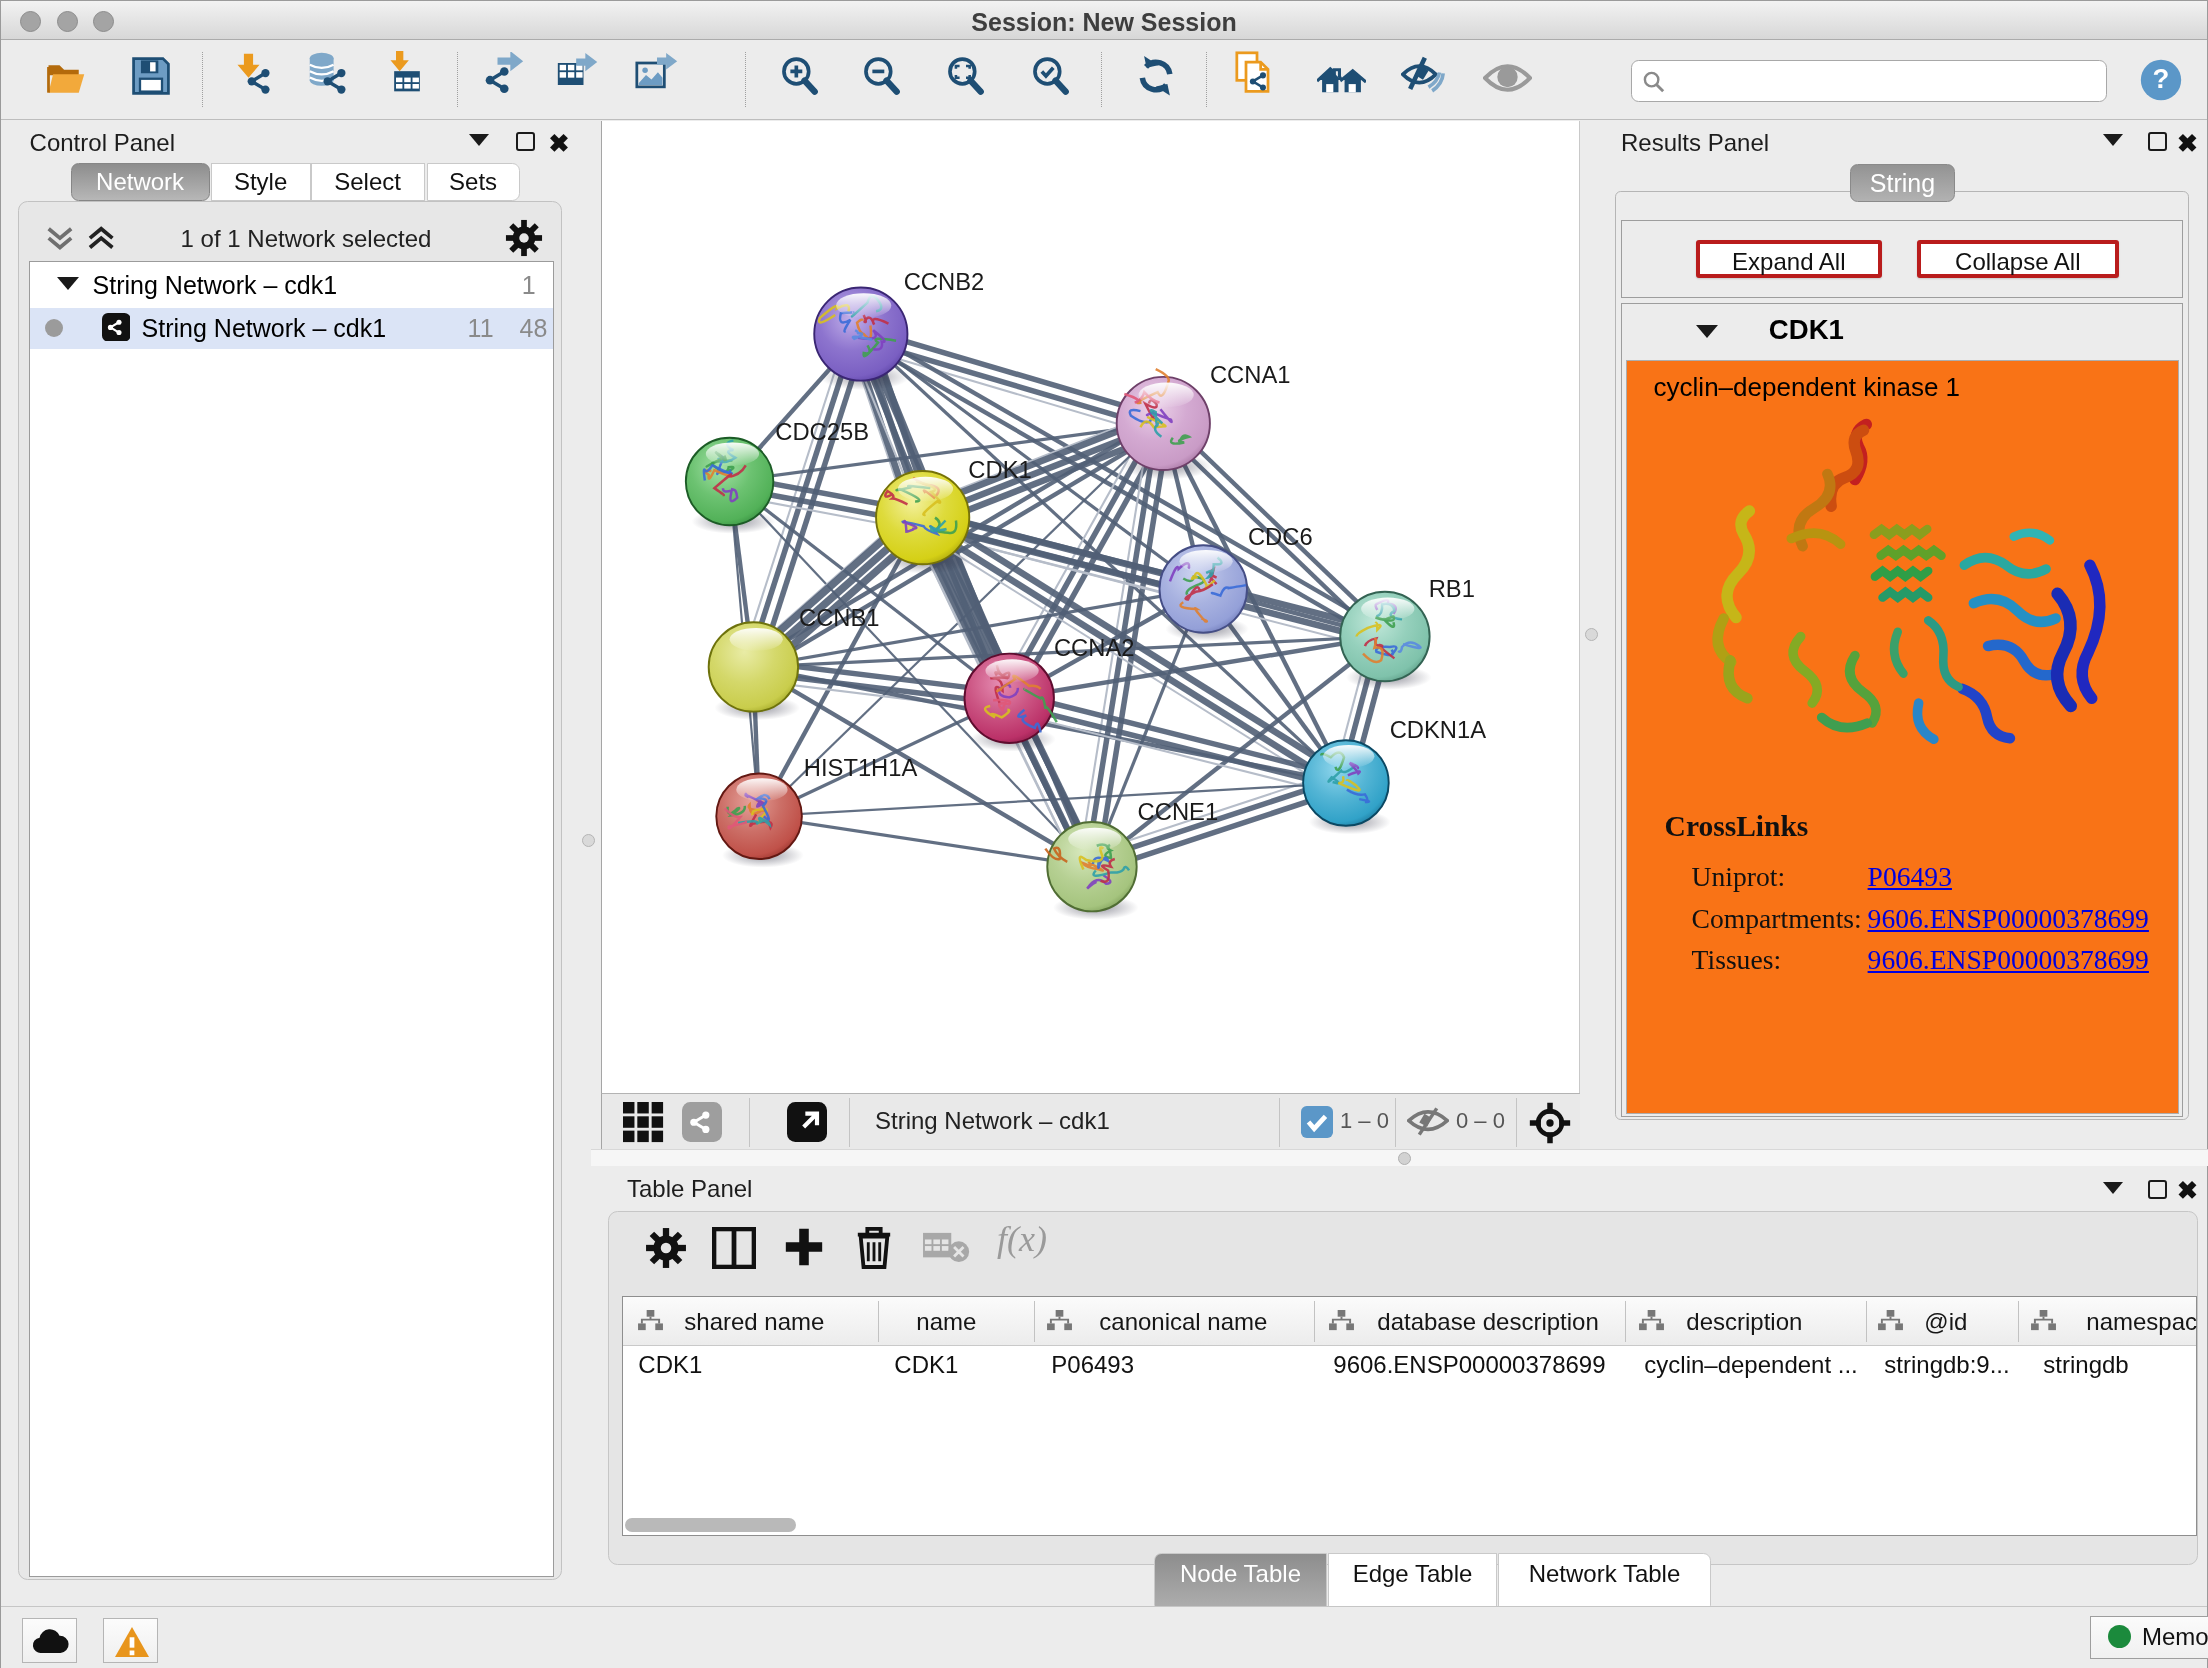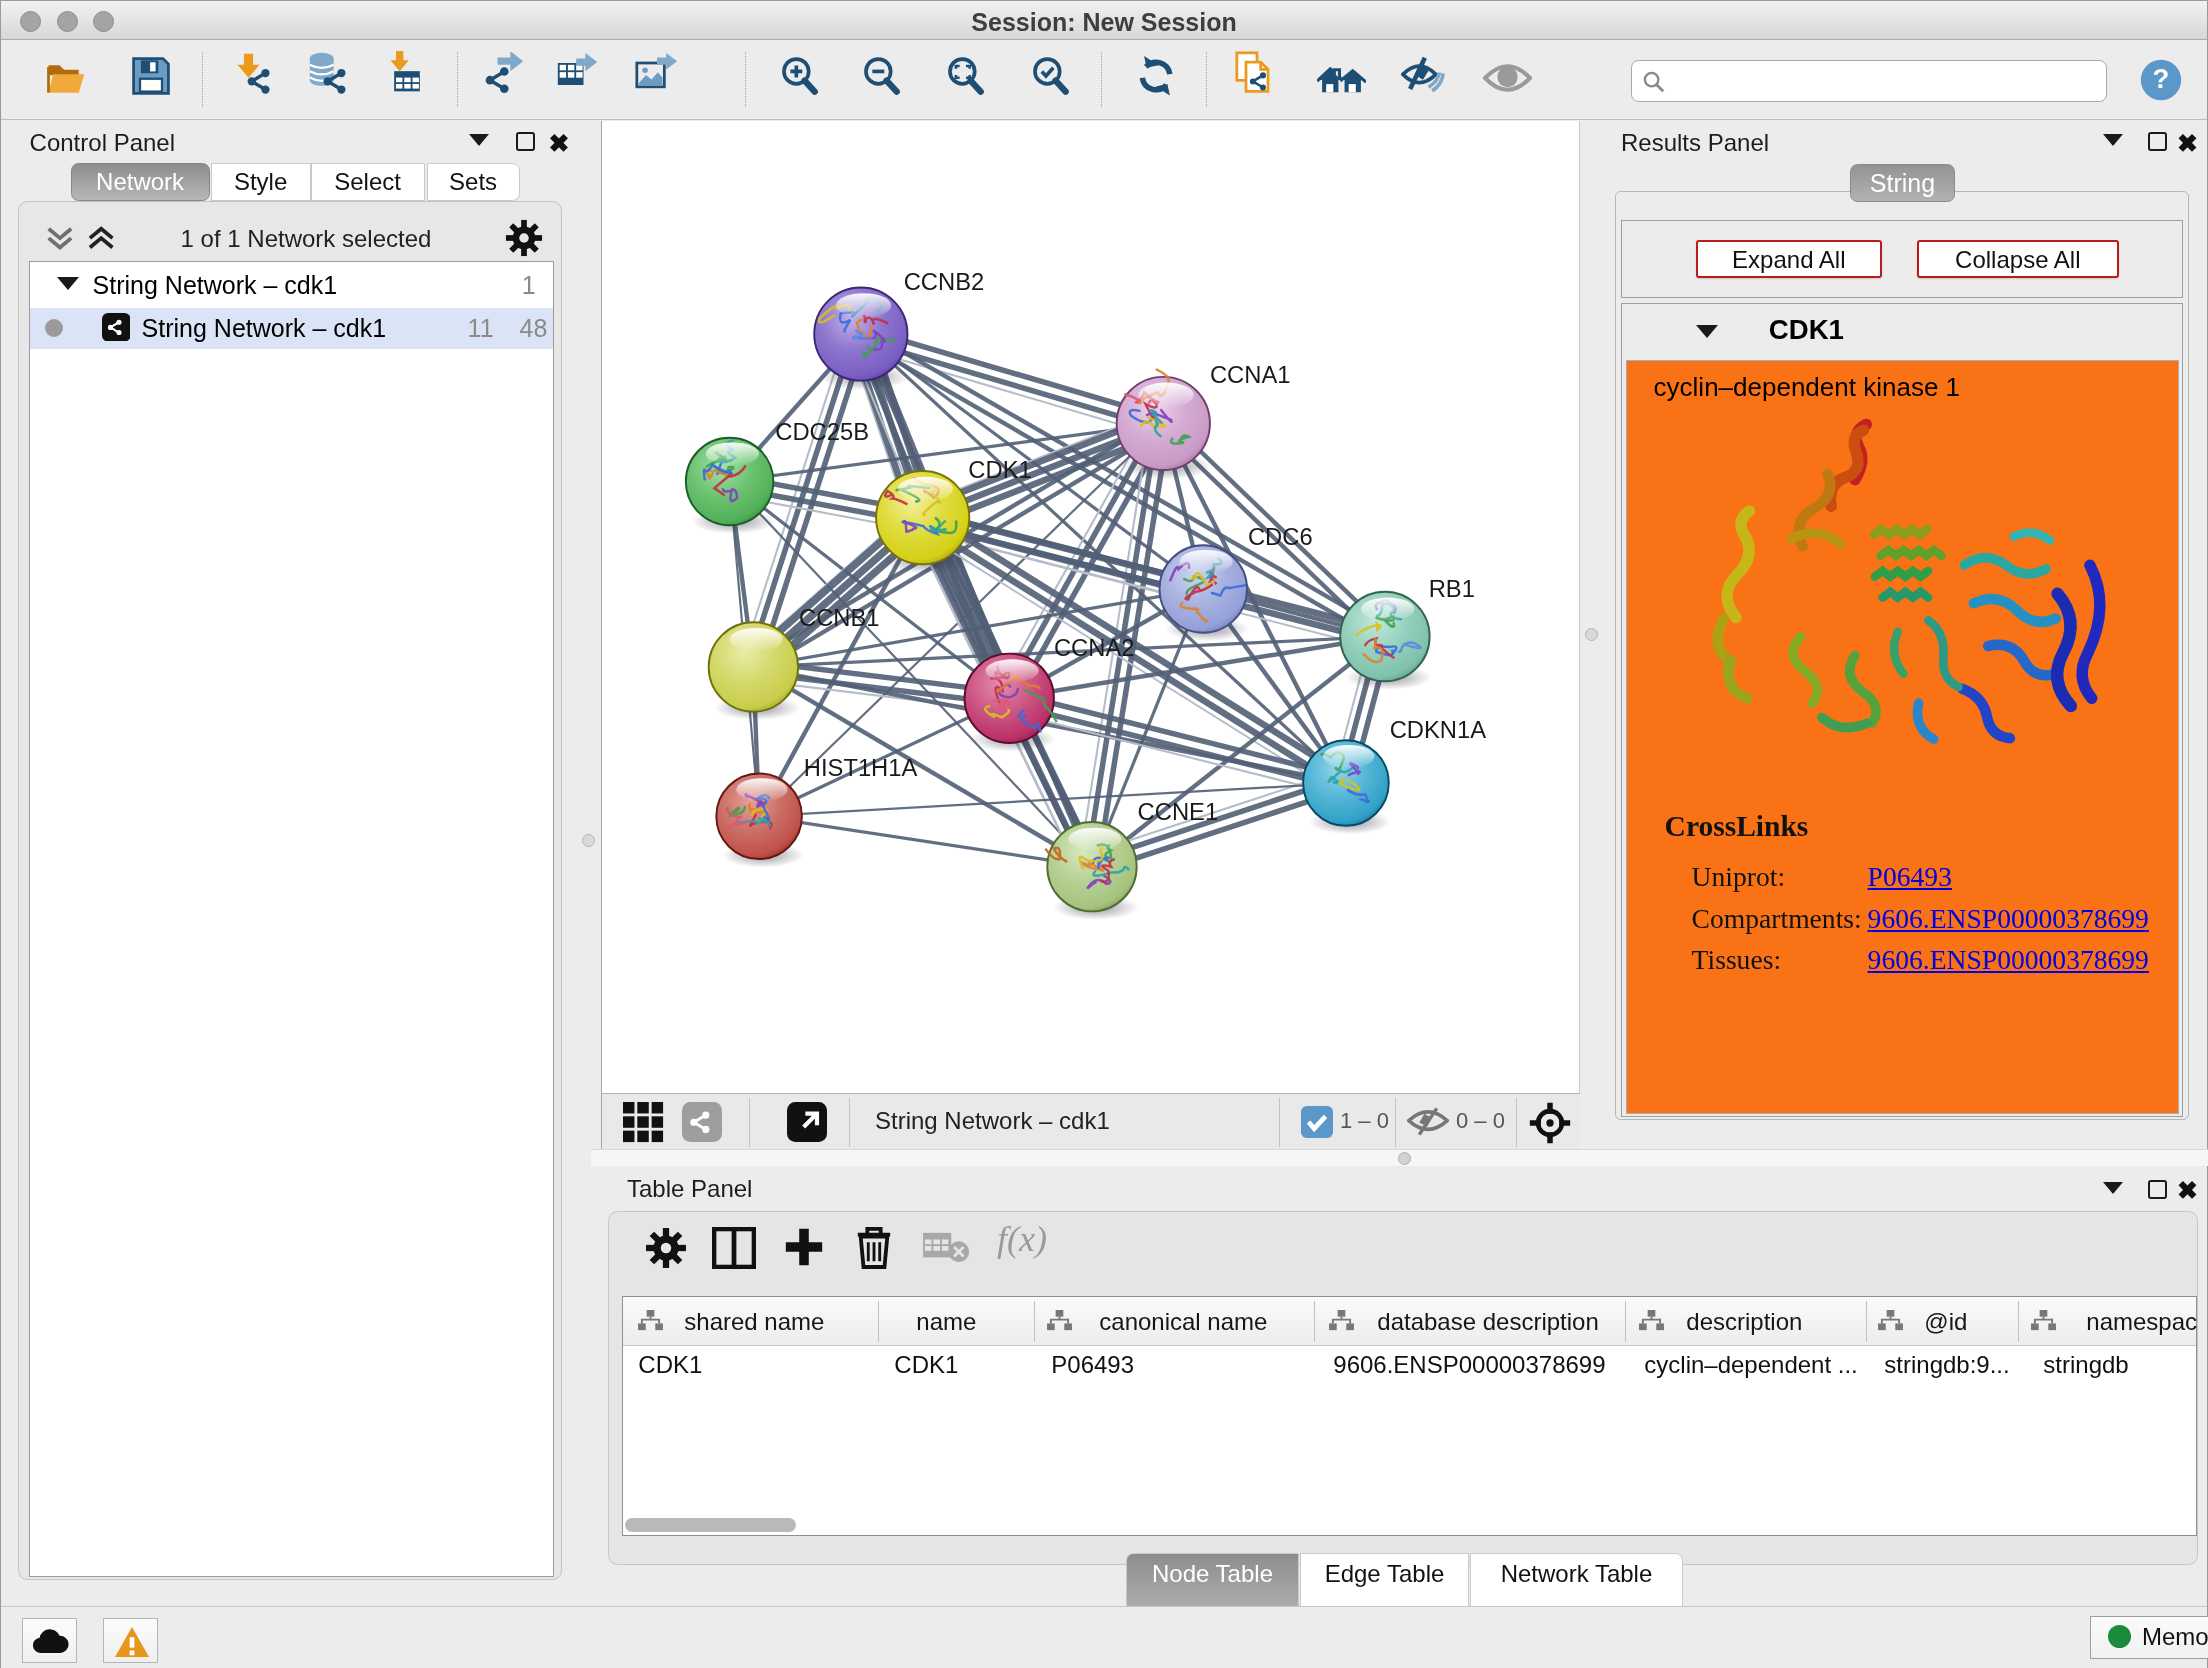--- a/index.html
+++ b/index.html
@@ -30,38 +30,38 @@
 #netbar { position:absolute; left:600px; top:1092px; width:979px; height:56px; background:#e9e9e9; border-top:1px solid #b3b3b3; border-left:1px solid #a5a5a5; font-size:24px; color:#222; }
 .nbsep { position:absolute; top:3.8px; height:49px; border-left:1px solid #c4c4c4; }
 #hsplit { position:absolute; left:590px; top:1148px; width:1619px; height:17px; background:#f6f6f6; border-top:1px solid #d8d8d8; }
 #hsplit .knob { position:absolute; left:807px; top:1.9px; width:13.3px; height:13.3px; border-radius:50%; background:#d2d2d2; border:1px solid #b0b0b0; }
 .vknob { position:absolute; width:13.3px; height:13.3px; border-radius:50%; background:#d9d9d9; border:1px solid #b4b4b4; }
 
 #rp { position:absolute; left:1598px; top:120px; width:611px; height:1014px; }
 #rp-box { position:absolute; left:16px; top:70px; width:574px; height:929px; background:#ececec; border:1px solid #b5b5b5; border-radius:5.7px; }
 #stringtab { z-index:3; position:absolute; left:251px; top:43px; width:105px; height:38px; background:linear-gradient(#939393,#b2b2b2); border:1px solid #8a8a8a; border-radius:7.6px; color:#fff; font-size:25px; text-align:center; line-height:36px; }
 #rp-b1 { position:absolute; left:4.8px; top:27.6px; width:562px; height:78px; border:1px solid #9d9d9d; background:#ececec; }
-.rbtn { position:absolute; top:19px; height:38px; background:#fff; border:2px solid #b91c1c; border-radius:3px; font-size:24px; color:#111; text-align:center; line-height:36px; box-shadow:0 1px 1.9px rgba(0,0,0,0.15); }
+.rbtn { position:absolute; top:19px; height:38px; background:#fff; border:4px solid #b91c1c; border-radius:3px; font-size:24px; color:#111; text-align:center; line-height:36px; box-shadow:0 1px 1.9px rgba(0,0,0,0.15); }
 #rp-b2 { position:absolute; left:4.8px; top:111px; width:562px; height:814px; border:1px solid #9d9d9d; background:#ececec; }
 #rp-inner { position:absolute; left:3.8px; top:56px; width:553px; height:754px; border:1px solid #adadad; background:#f97316; }
 
 #xlinks { position:absolute; left:38px; top:449px; font-family:"Liberation Serif",serif; font-size:27.6px; color:#111; }
 #xlinks table td { padding:4.8px 0; font-size:27.6px; }
 #xlinks td.l { width:176px;margin-left:13px; }
 #xlinks a { color:#0000e0; }
 
 #tp { position:absolute; left:590px; top:1166px; width:1619px; height:443px; }
 #tp-box { position:absolute; left:17px; top:44px; width:1590px; height:354px; background:#e5e5e5; border:1px solid #c6c6c6; border-radius:9.5px; }
 #tp-table { position:absolute; left:13.3px; top:84px; width:1575px; height:240px; background:#fff; border:1px solid #8e8e8e; }
 #tp-thead { position:absolute; left:0; top:0; width:100%; height:49px; background:linear-gradient(#fbfbfb,#ececec); border-bottom:1px solid #c9c9c9; font-size:24px; color:#161616; }
 .th { position:absolute; top:10.5px; }
 .thsep { position:absolute; top:3.8px; height:41px; border-left:1px solid #c2c2c2; }
 #tp-row { position:absolute; left:0; top:49px; width:100%; height:40px; background:#fff; font-size:24px; color:#111; }
 #tp-scroll { position:absolute; left:1.9px; bottom:2.9px; width:171px; height:14.3px; background:#b9b9b9; border-radius:7.6px; }
-.btab { position:absolute; top:0; height:60px; background:#fff; border:1px solid #c9c9c9; font-size:24px; color:#111; text-align:center; line-height:40px; }
+.btab { position:absolute; top:0; height:60px; background:#fff; border:1px solid #c9c9c9; font-size:24px; color:#111; text-align:center; line-height:40px;margin-left:28px; }
 #statusbar { position:absolute; left:0; top:1605px; width:100%; height:63px; background:#ececec; border-top:1px solid #c6c6c6; }
 .sbtn { position:absolute; top:10.5px; width:55px; height:45px; background:linear-gradient(#fcfcfc,#efefef); border:1px solid #b5b5b5; }
 #membtn { position:absolute; left:2048px; top:8.6px; width:143px; height:43px; background:linear-gradient(#fbfbfb,#f0f0f0); border:1.9px solid #9e9e9e; font-size:24px; color:#111;margin-left:41px; }
 a { text-decoration:underline; }
 </style></head>
 <body>
 <div id="win">
 
 <div id="titlebar">
   <div class="light" style="left:19px"></div>

